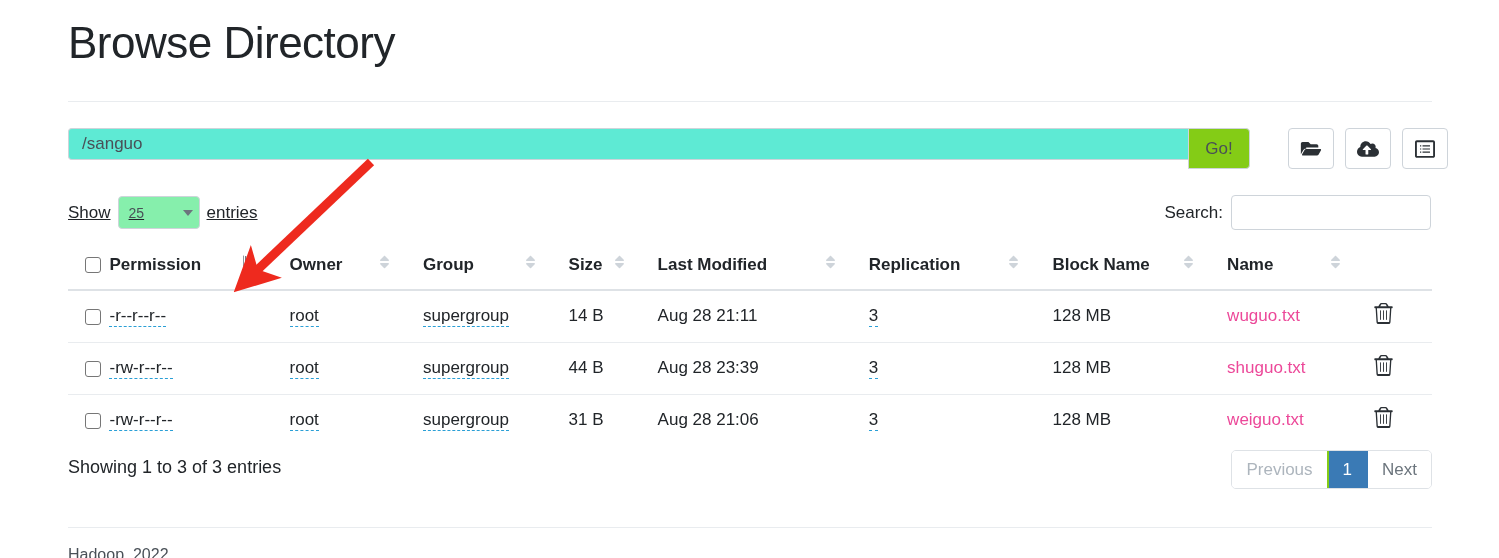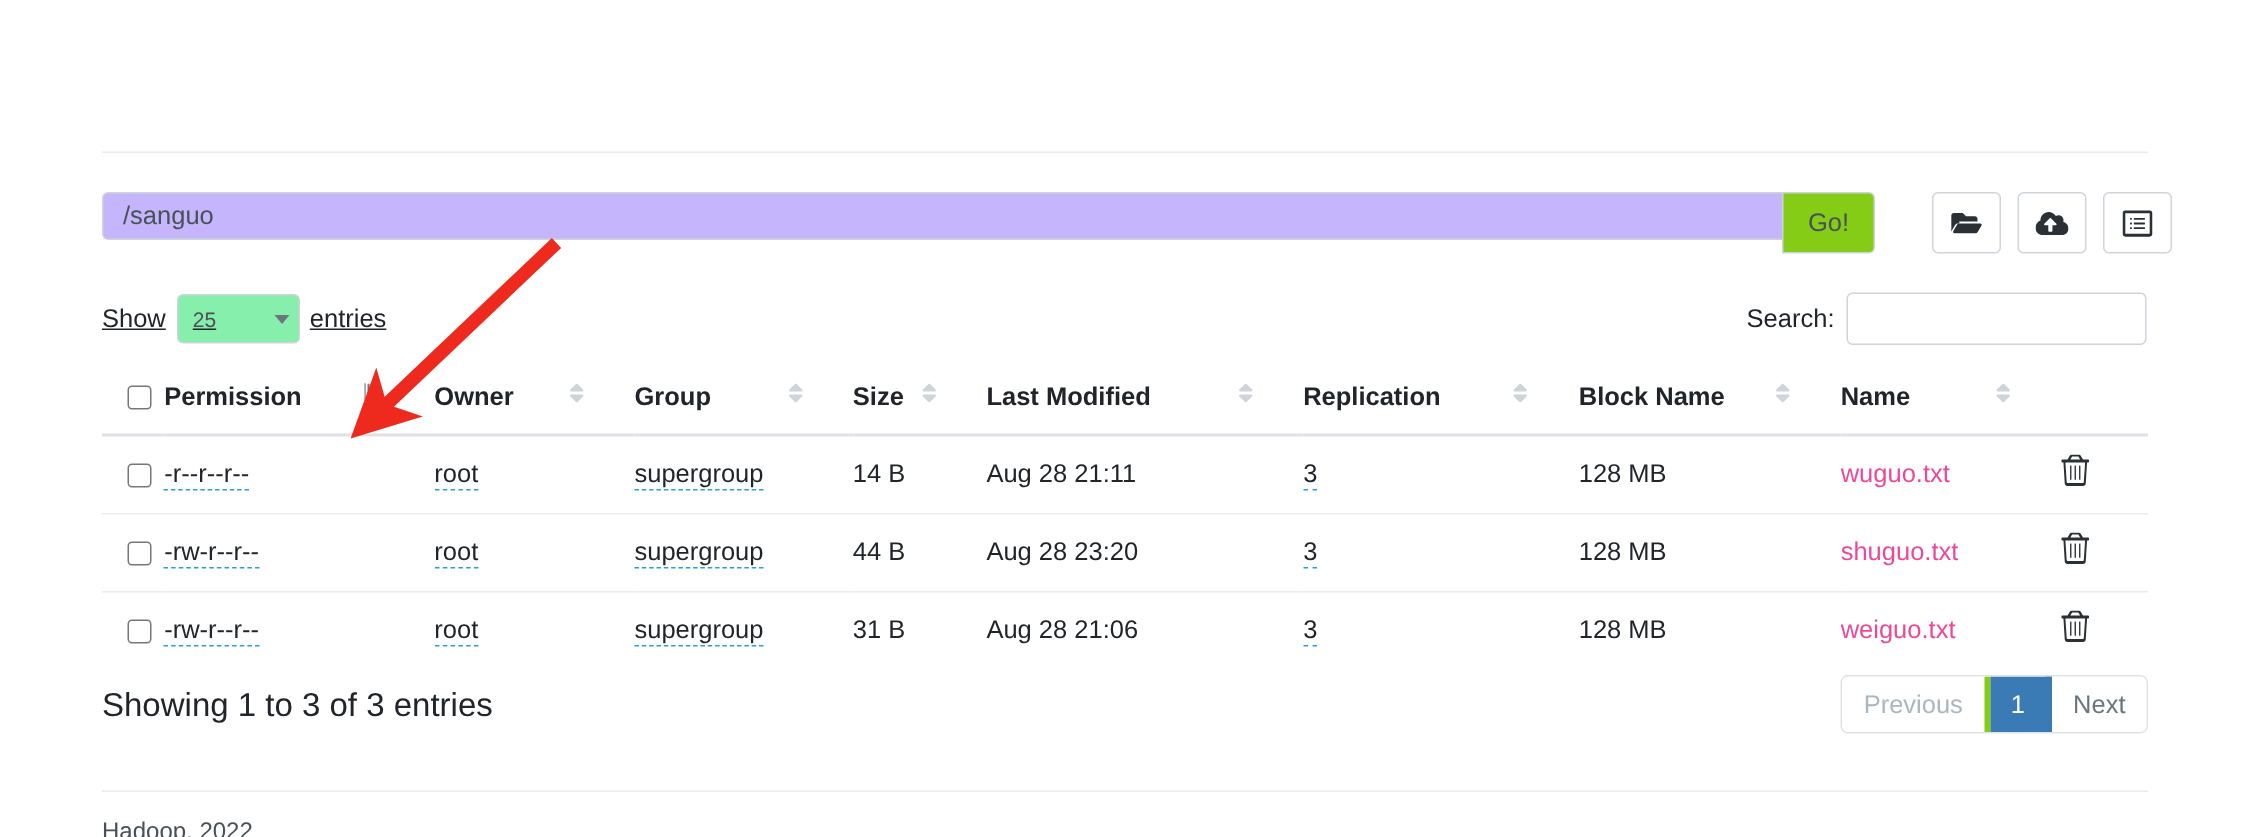--- a/index.html
+++ b/index.html
@@ -40,21 +40,21 @@
   .path-input {
     flex: 1 1 auto;
     height: 32px;
     border: 1px solid #ced4da;
     border-right: none;
     border-radius: 4px 0 0 4px;
     padding: 0 13px;
     font-size: 17px;
     font-family: "Liberation Sans", sans-serif;
     color: #495057;
-    background: #c4b5fd;
+    background: #5eead4;
     outline: none;
   }
   .go-btn {
     width: 62px; height: 41px;
     border: 1px solid #ced4da;
     border-radius: 0 4px 4px 0;
     background: #84cc16;
     font-size: 17px;
     color: #495057;
     font-family: "Liberation Sans", sans-serif;
@@ -203,41 +203,41 @@
     line-height: 0;
   }
 
   
   .sort-ico { flex: 0 0 auto; margin-left: 10px; }
 
   
   .dt-info {
     position: absolute;
     left: 68px; top: 457px;
-    font-size: 22px;
+    font-size: 18px;
     color: #212529;
   }
   .pagination {
     position: absolute;
     right: 67px; top: 450px;
     display: flex;
     border: 1px solid #dee2e6;
     border-radius: 5px;
     overflow: hidden;
     height: 39px;
   }
   .pg {
     padding: 0 14px;
     height: 37px;
     display: flex; align-items: center; justify-content: center;
     font-size: 17px;
     background: #fff;
     color: #6c757d;
     cursor: pointer;
-    border-right: 4px solid #84cc16;
+    border-right: 2px solid #84cc16;
   }
   .pg:last-child { border-right: none; }
   .pg.active {
     background: #3a7ab5;
     color: #ffffff;
     border-right-color: #3a7ab5;
   }
   .pg.disabled { color: #adb5bd; }
 
   .bottom-rule {
@@ -260,20 +260,21 @@
     left: 0; top: 0;
     width: 1499px; height: 558px;
     pointer-events: none;
   }
 </style>
 </head>
 <body>
 
 <div class="page">
 
+  <div class="page-title">Browse Directory</div>
   <div class="title-rule"></div>
 
   <div class="pathbar">
     <input class="path-input" type="text" value="/sanguo" style="">
     <button class="go-btn">Go!</button>
   </div>
 
   <div class="toolbar">
     <button class="tool-btn">
       <span>
@@ -449,21 +450,21 @@
         <td class="col-perm">
           <span class="editable">-rw-r--r--</span>
         </td>
         <td class="col-owner">
           <span class="editable">root</span>
         </td>
         <td class="col-group">
           <span class="editable">supergroup</span>
         </td>
         <td class="col-size">44 B</td>
-        <td class="col-mod">Aug 28 23:20</td>
+        <td class="col-mod">Aug 28 23:39</td>
         <td class="col-repl">
           <span class="editable">3</span>
         </td>
         <td class="col-block">128 MB</td>
         <td class="col-name">
           <span class="filelink">shuguo.txt</span>
         </td>
         <td class="col-trash">
           <button class="trash-btn">
             <span>

